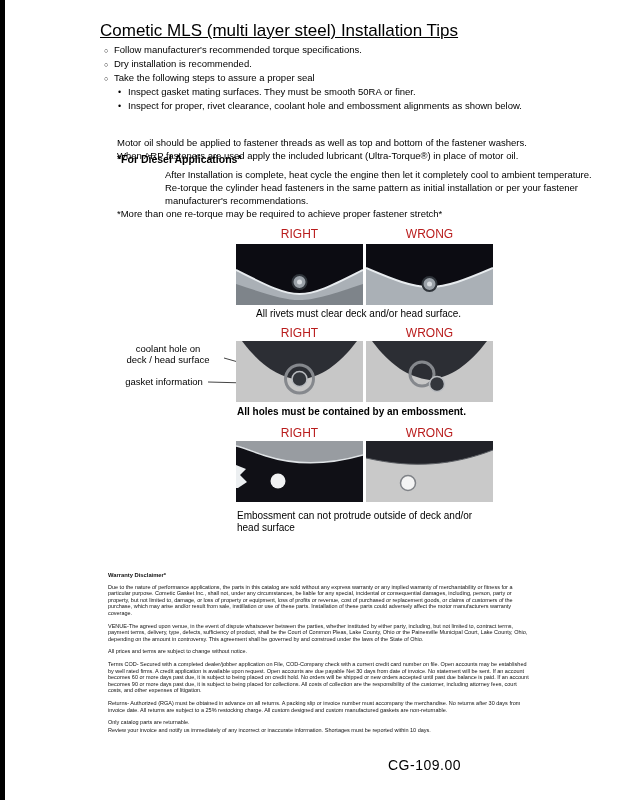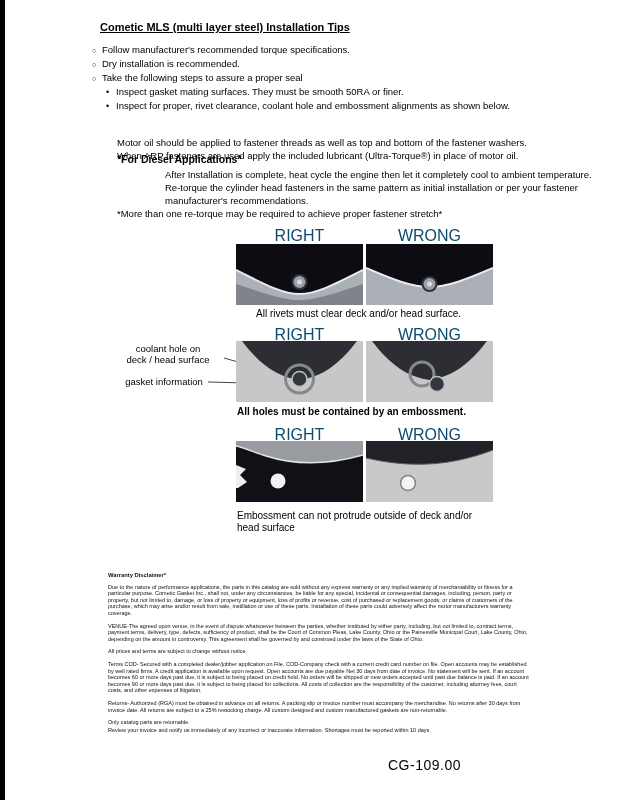--- a/index.html
+++ b/index.html
@@ -5,36 +5,36 @@
   * { margin:0; padding:0; box-sizing:border-box; }
   html,body { background:#fff; }
   .page {
     position:relative; width:618px; height:800px; background:#ffffff;
     font-family:"Liberation Sans", sans-serif; color:#000; overflow:hidden;
   }
   .edge-bar { position:absolute; left:0; top:0; width:5px; height:800px; background:#000; }
 
   .title {
     position:absolute; left:100px; top:21px;
-    font-size:11px; font-weight:bold; text-decoration:underline; white-space:nowrap;
+    font-size:17px; font-weight:normal; text-decoration:underline; white-space:nowrap;
   }
 
-  .tips { position:absolute; left:92px; top:43px; font-size:9.5px; line-height:13px; width:470px; }
+  .tips { position:absolute; left:104px; top:43px; font-size:9.5px; line-height:13px; width:470px; }
   .tip { display:flex; align-items:baseline; }
   .tip .b1 { flex:0 0 10px; font-size:7px; }
   .tip.sub { margin-left:14px; }
   .tip .b2 { flex:0 0 10px; font-size:9px; }
 
   .diesel-h { position:absolute; left:117px; top:117px; font-size:10.5px; font-weight:bold;margin-top:36px; }
   .para { position:absolute; left:117px; width:437px; font-size:9.5px; line-height:13px; }
   .p1 { top:136px; }
   .p2 { top:168px;margin-left:48px; }
   .note { top:207px; }
 
-  .dg-h { position:absolute; width:127px; text-align:center; font-size:16px; color:#0c4a6e; }
+  .dg-h { position:absolute; width:127px; text-align:center; font-size:12px; color:#b91c1c; }
   .panel { position:absolute; width:127px; height:61px; }
   .panel svg { display:block; }
   .cap { position:absolute; left:237px; font-size:10px; line-height:12px; }
 
   .callout { position:absolute; font-size:9.5px; line-height:11px; text-align:center; }
   .arrows { position:absolute; left:208px; top:352px; width:94px; height:40px; }
 
   .disc { position:absolute; left:108px; top:572px; width:421px; font-size:5.5px; line-height:6.6px; color:#111; }
   .disc .disc-h { font-weight:bold; font-size:5.8px; margin-bottom:5px; }
   .disc p { margin-bottom:6px; }

